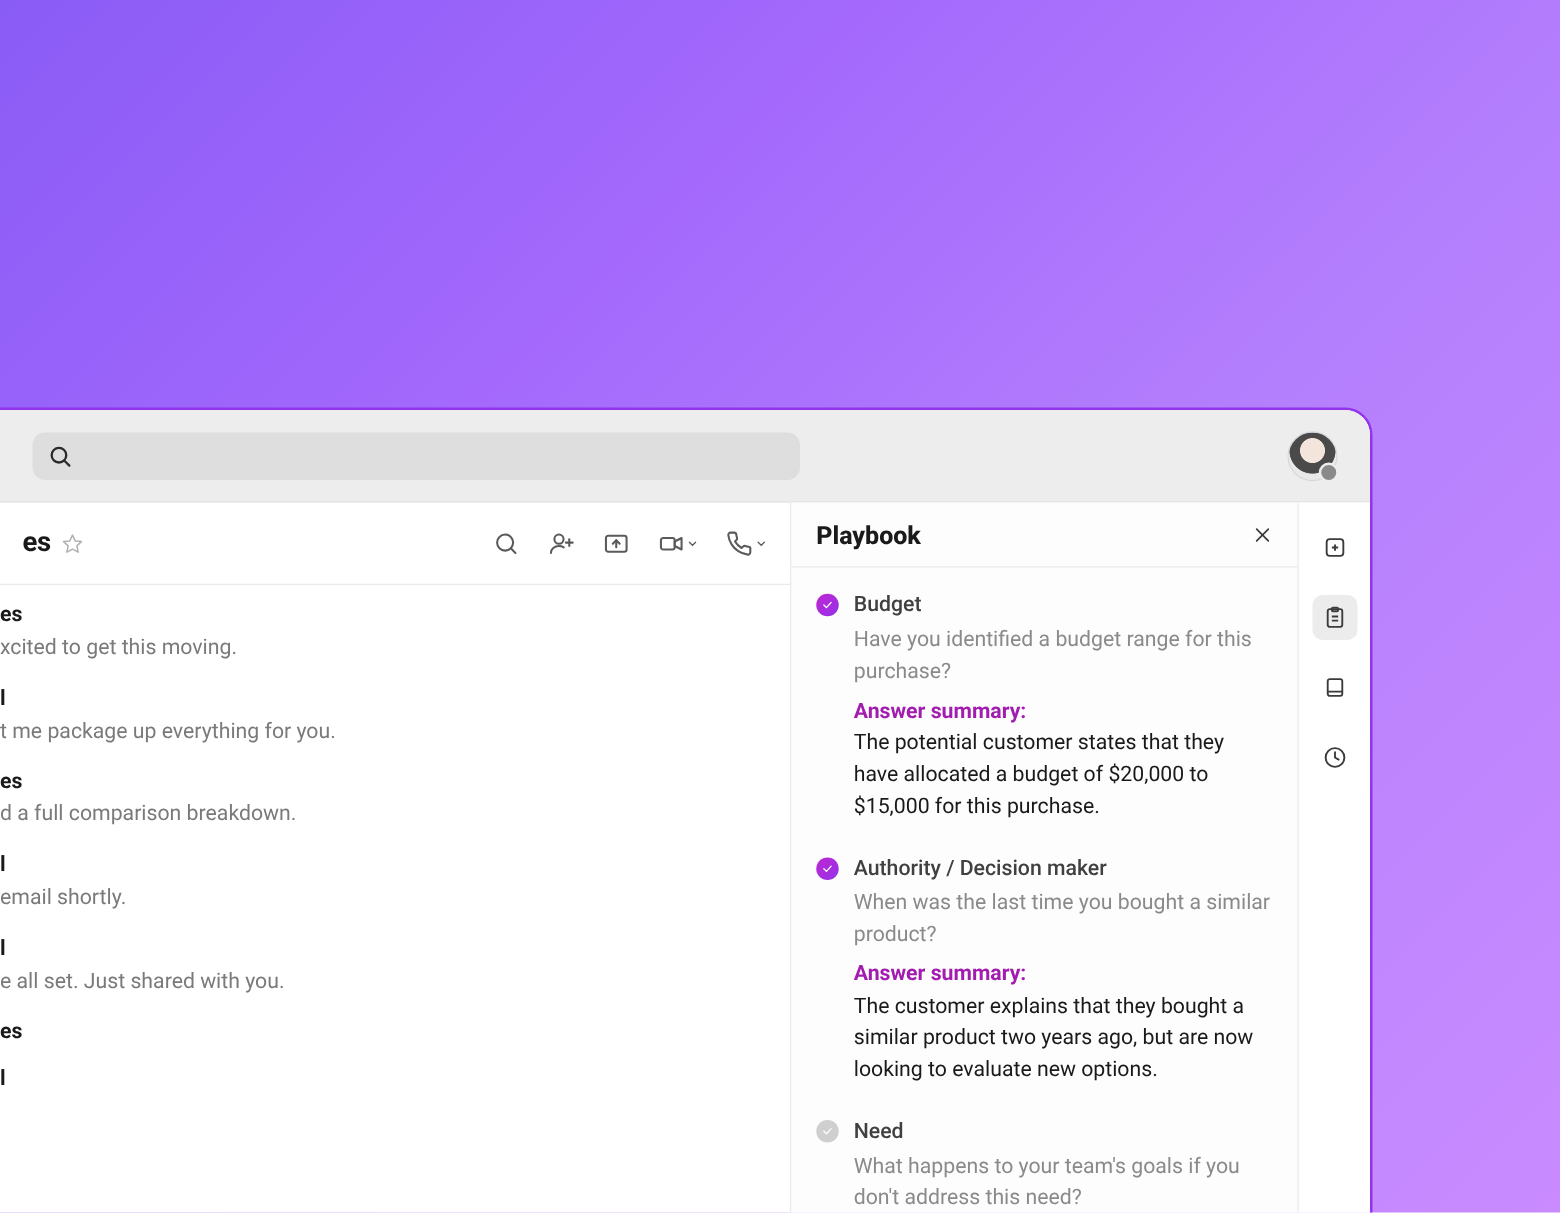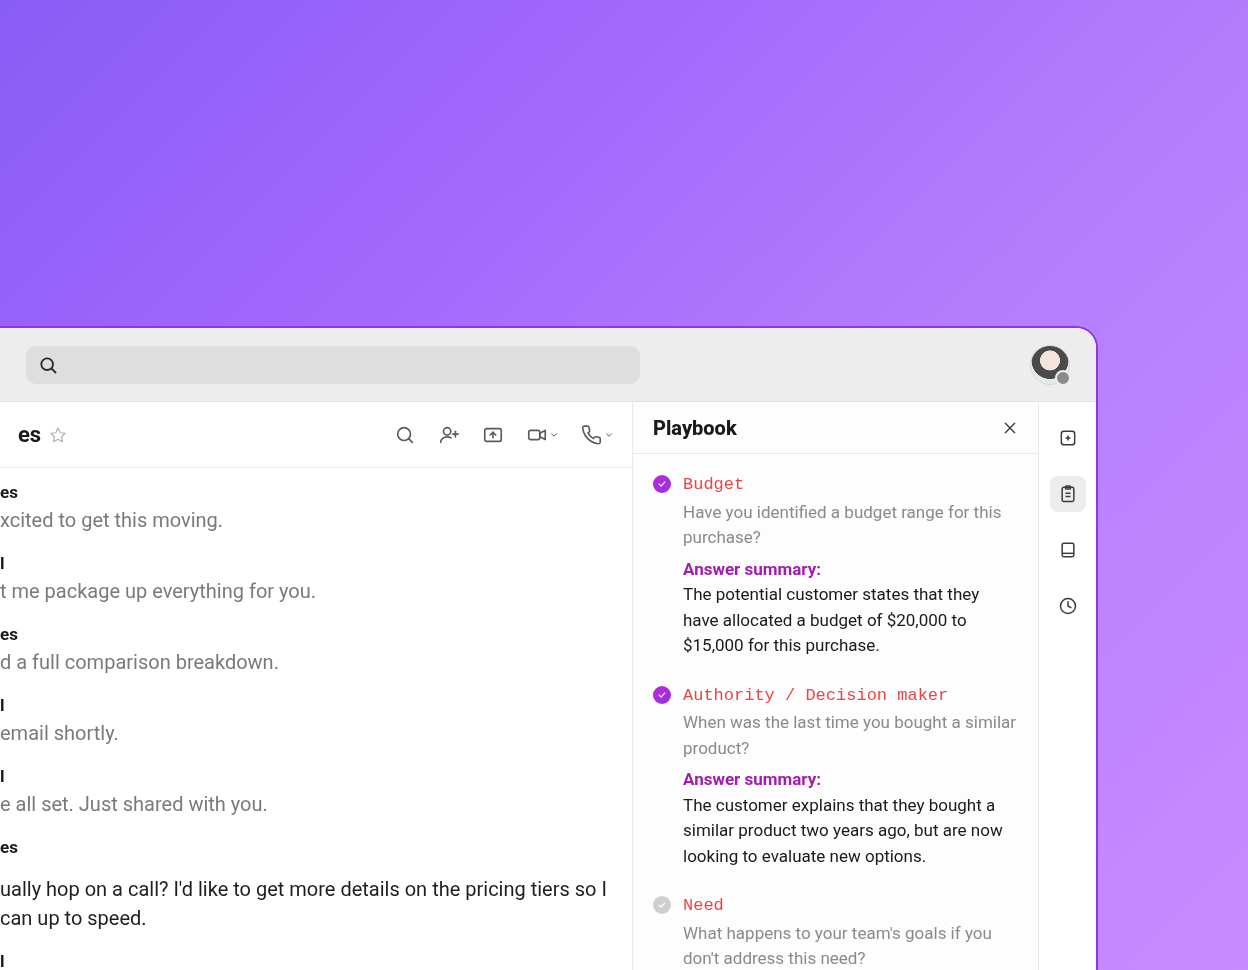--- a/index.html
+++ b/index.html
@@ -61,40 +61,40 @@
   .title-text { letter-spacing: -0.2px; }
   .star { width: 18px; height: 18px; stroke: #b0b0b0; fill: none; }
   .header-icons { display: flex; align-items: center; gap: 22px; }
   .hicon { width: 22px; height: 22px; stroke: #5a5a5a; fill: none; cursor: pointer; display: flex; align-items: center; }
   .hicon.combo { width: auto; gap: 1px; }
   .hicon svg { width: 22px; height: 22px; }
   .hicon .chev { width: 10px; height: 10px; }
   .chat-area { flex: 1; padding: 14px 18px 0 0; overflow: hidden; }
   .msg { margin-bottom: 18px; }
   .msg .name { font-weight: 700; font-size: 17px; color: #1a1a1a; margin-bottom: 4px; }
-  .msg .text { font-size: 20px; color: #7a7a7a; line-height: 1.45; }
+  .msg .text { font-size: 17px; color: #7a7a7a; line-height: 1.45; }
   .msg .text.dark { color: #1f1f1f; }
   .playbook-panel {
     width: 406px; flex: 0 0 406px; border-left: 1px solid #eaeaea; background: #fdfdfd;
     display: flex; flex-direction: column;
   }
   .pb-header {
     height: 52px; display: flex; align-items: center; justify-content: space-between;
     padding: 0 20px; border-bottom: 1px solid #eaeaea;
   }
   .pb-title { font-size: 20px; font-weight: 800; color: #1a1a1a; }
   .close-icon { width: 16px; height: 16px; stroke: #3a3a3a; cursor: pointer; }
   .pb-body { padding: 18px 20px; overflow-y: auto; flex: 1; }
   .pb-item { display: flex; gap: 12px; margin-bottom: 24px; }
   .pb-dot { width: 18px; height: 18px; border-radius: 50%; flex: 0 0 18px; margin-top: 3px; display: flex; align-items: center; justify-content: center; }
   .pb-dot.done { background: linear-gradient(135deg, #c026d3, #9333ea); }
   .pb-dot.todo { background: #cfcfcf; }
   .pb-dot svg { width: 10px; height: 10px; stroke: #fff; fill: none; stroke-width: 2.6; }
   .pb-content { flex: 1; font-size: 17px; line-height: 1.5; }
-  .pb-item-title { font-weight: 500; color: #ef4444; margin-bottom: 2px; font-family: Liberation Mono, monospace; }
+  .pb-item-title { font-weight: 500; color: #404040; margin-bottom: 2px; }
   .pb-question { color: #8a8a8a; margin-bottom: 6px; }
   .pb-answer-label { font-weight: 700; color: #a21caf; }
   .pb-answer { color: #1a1a1a; }
   .right-rail {
     width: 58px; flex: 0 0 58px; border-left: 1px solid #eaeaea; background: #ffffff;
     display: flex; flex-direction: column; align-items: center; padding-top: 18px; gap: 20px;
   }
   .rail-btn { width: 36px; height: 36px; display: flex; align-items: center; justify-content: center; border-radius: 8px; cursor: pointer; }
   .rail-btn.active { background: #ececec; }
   .rail-btn svg { width: 20px; height: 20px; stroke: #3b3b3b; fill: none; stroke-width: 1.8; }
@@ -184,23 +184,20 @@
             <div class="text">email shortly.</div>
           </div>
           <div class="msg">
             <div class="name">l</div>
             <div class="text">e all set. Just shared with you.</div>
           </div>
           <div class="msg">
             <div class="name">es</div>
           </div>
           <div class="msg">
-            <div class="text dark">ually hop on a call? I'd like to get more details on the pricing tiers so I can up to speed.</div>
-          </div>
-          <div class="msg">
             <div class="name">l</div>
           </div>
         </div>
     </div>
 
     <div class="playbook-panel">
       <div class="pb-header">
         <div class="pb-title">Playbook</div>
         <svg class="close-icon" viewBox="0 0 24 24" stroke-width="2" stroke-linecap="round">
             <line x1="5" y1="5" x2="19" y2="19"></line>

